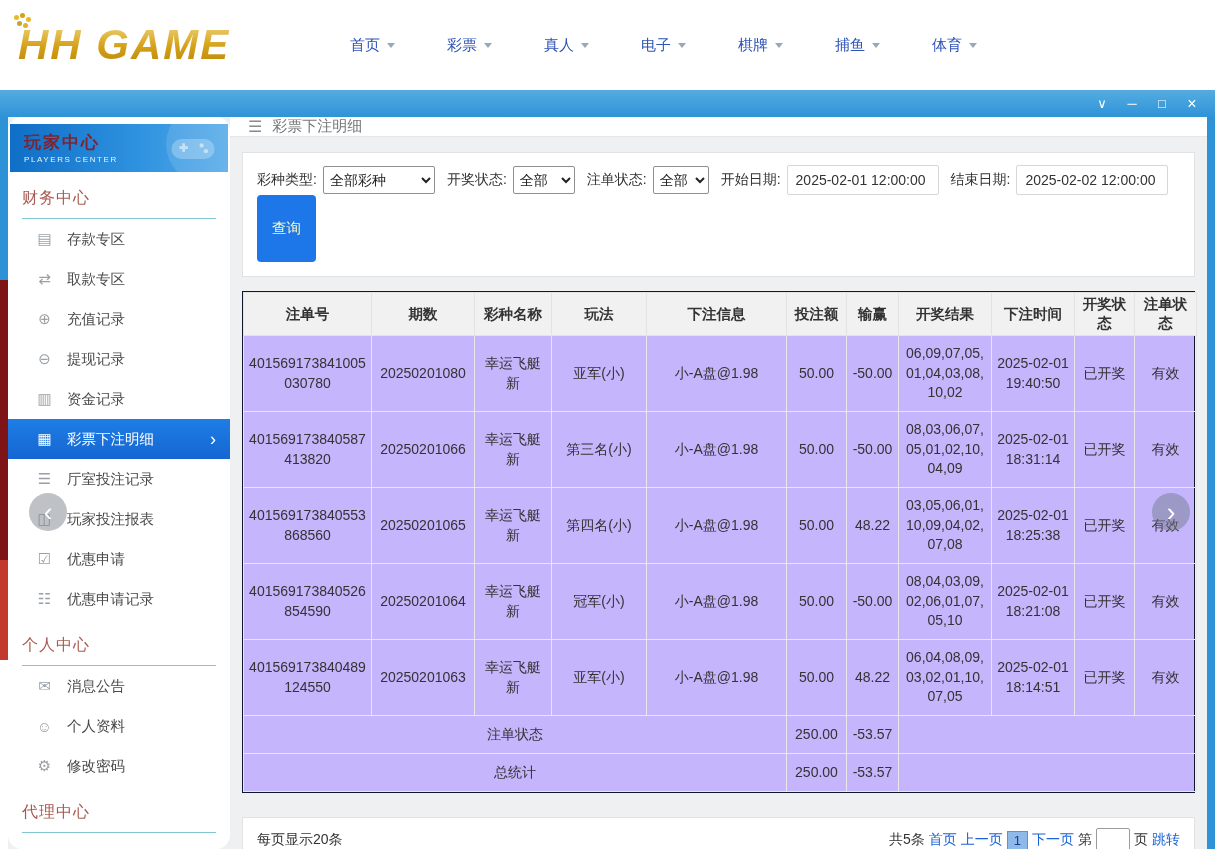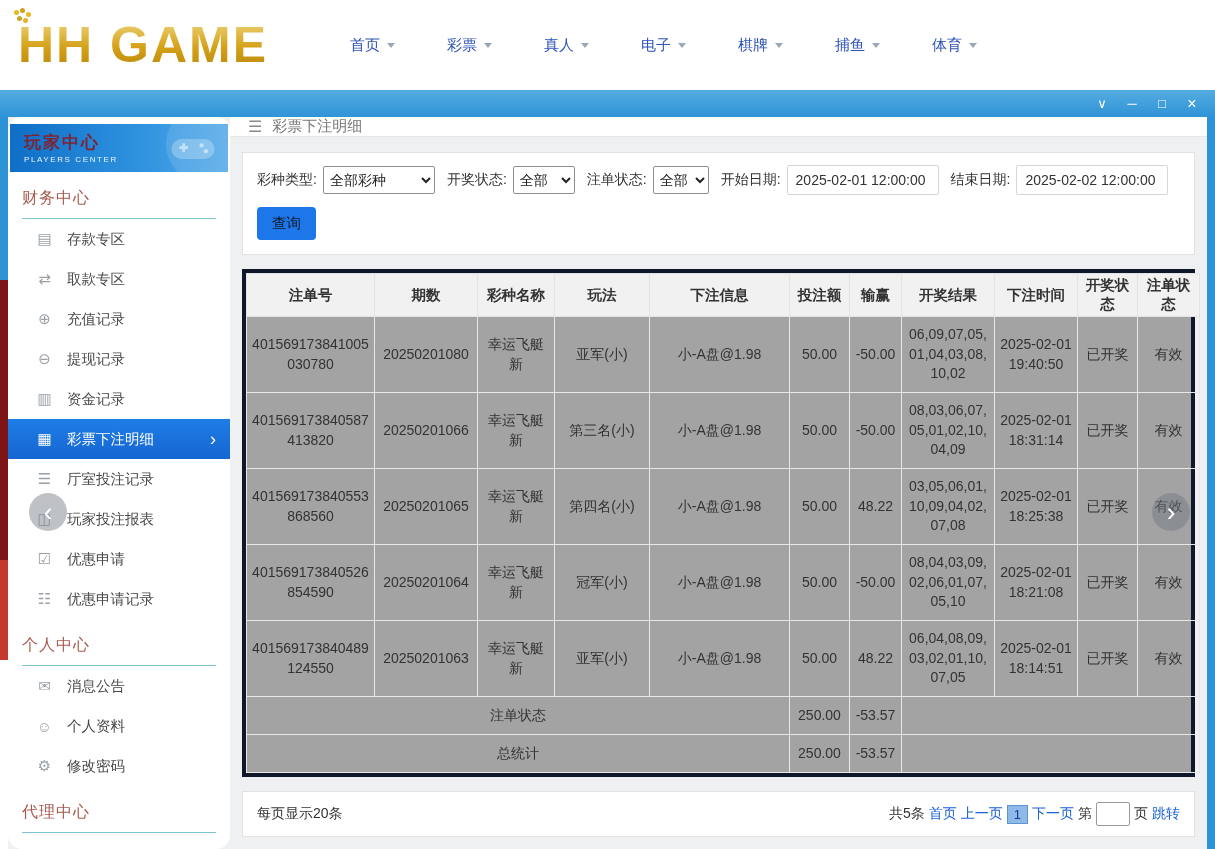--- a/index.html
+++ b/index.html
@@ -2,21 +2,21 @@
 <html><head>
 <meta charset="utf-8">
 <style>
   * { margin:0; padding:0; box-sizing:border-box; }
   html,body { width:1215px; height:849px; overflow:hidden; }
   body { font-family:"Liberation Sans","DejaVu Sans",sans-serif; background:#fff; position:relative; }
 
   
   .top-header { height:90px; background:#fff; display:flex; align-items:center; position:relative; }
   .logo { margin-left:18px; width:290px; position:relative; }
-  .logo-text { font-size:50px; font-weight:bold; letter-spacing:2px;
+  .logo-text { font-size:42px; font-weight:bold; font-style:italic; letter-spacing:2px;
     background:linear-gradient(180deg,#f0d982 0%,#d4a017 55%,#b8860b 100%);
     -webkit-background-clip:text; background-clip:text; color:transparent; }
   .logo-burst { position:absolute; left:-4px; top:-6px; width:5px; height:5px; border-radius:50%; background:#e8b923;
     box-shadow:6px -2px 0 #d4a017, 12px 2px 0 #e8b923, 3px 6px 0 #caa427, 9px 8px 0 #e0b426; }
   .top-nav { display:flex; margin-left:42px; gap:52px; }
   .top-nav-item { color:#2e54b8; font-size:15px; cursor:pointer; display:flex; align-items:center; gap:7px; }
   .caret { width:0; height:0; border-left:4px solid transparent; border-right:4px solid transparent; border-top:5px solid #9aa7b8; display:inline-block; }
 
   
   .window { position:absolute; left:0; top:90px; width:1215px; height:759px; }
@@ -77,23 +77,23 @@
   .bc-title { color:#777; font-size:15px; }
   .content-pad { padding:15px 12px; }
 
   .filter-panel { background:#fff; border:1px solid #e2e2e2; padding:12px 14px 14px; margin-bottom:14px; }
   .filter-row { display:flex; align-items:center; flex-wrap:wrap; column-gap:6px; row-gap:8px; }
   .f-label { font-size:14px; color:#333; margin-left:6px; }
   .f-label:first-child { margin-left:0; }
   select { height:28px; border:1px solid #8f8f8f; background:#fff; font-size:14px; color:#222; padding:0 2px; border-radius:2px; }
   .sel-type { width:112px; } .sel-draw { width:62px; } .sel-bet { width:56px; }
   .date-input { width:152px; height:30px; border:1px solid #d6d6d6; font-size:14px; color:#333; padding:0 8px; border-radius:2px; }
-  .query-btn { margin-top:12px; background:#1d77e8; color:#0f172a; border:none; border-radius:4px; padding:7px 15px; font-size:14.5px; cursor:pointer; display:inline-block; }
-
-  .table-panel { background:#a3a3a3; border:4px solid #0f172a; margin-bottom:14px; }
+  .query-btn { background:#1d77e8; color:#fef9c3; border:none; border-radius:4px; padding:24px 15px; font-size:14.5px; cursor:pointer; display:inline-block; }
+
+  .table-panel { background:#c4b5fd; border:1px solid #0f172a; margin-bottom:24px; }
   table { width:100%; border-collapse:collapse; table-layout:fixed; }
   th { background:#f1f1f1; font-size:14.5px; color:#333; font-weight:bold; height:38px; border:1px solid #e3e3e3; padding:2px; }
   td { font-size:14px; color:#333; text-align:center; border:1px solid #e8e8e8; padding:6px 4px; line-height:1.4; vertical-align:middle; }
   tbody.data-rows td { height:76px; }
   td.break { word-break:break-all; }
   .summary-row td { height:38px; }
 
   .pagination-panel { background:#fff; border:1px solid #e2e2e2; height:46px; display:flex; justify-content:space-between; align-items:center; padding:0 14px; font-size:14px; }
   .pg-left { color:#333; }
   .pg-right { display:flex; align-items:center; gap:4px; }

